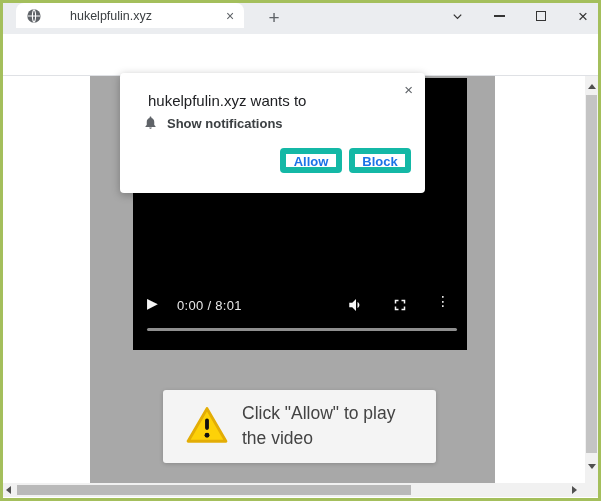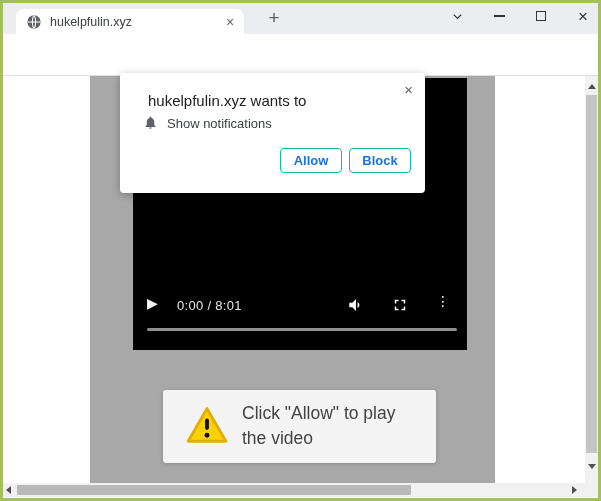--- a/index.html
+++ b/index.html
@@ -3,21 +3,21 @@
 <meta charset="utf-8">
 <style>
   * { margin:0; padding:0; box-sizing:border-box; }
   html,body { width:601px; height:501px; }
   body { font-family:"Liberation Sans","DejaVu Sans",sans-serif; background:#fff; overflow:hidden; }
   .screen { position:relative; width:601px; height:501px; background:#fff; overflow:hidden; }
   .frame-border { position:absolute; inset:0; border:3px solid #a4bf5c; z-index:60; pointer-events:none; }
 
   
   .tabstrip { position:absolute; left:0; top:0; width:601px; height:34px; background:#ebedf0; }
-  .tab { position:absolute; left:16px; top:9px; width:228px; height:25px; background:#fff; border-radius:8px 8px 0 0; display:flex; align-items:center; }
+  .tab { position:absolute; left:16px; top:3px; width:228px; height:25px; background:#fff; border-radius:8px 8px 0 0; display:flex; align-items:center;gap:20px; }
   .tab-favicon { margin-left:10px; width:16px; height:16px; flex:0 0 16px; }
   .tab-title { margin-left:8px; font-size:12.5px; color:#3c4043; white-space:nowrap; overflow:hidden; flex:1; }
   .tab-close { width:20px; text-align:center; font-size:14px; color:#5f6368; cursor:pointer; margin-right:4px; }
   .new-tab { position:absolute; left:262px; top:6px; width:24px; height:24px; font-size:19px; color:#5f6368; text-align:center; line-height:23px; cursor:pointer; }
   .win-controls { position:absolute; right:8px; top:4px; display:flex; align-items:center; gap:22px; height:24px; }
   .win-btn { width:20px; height:20px; display:flex; align-items:center; justify-content:center; color:#343434; cursor:pointer; }
   .minimize-bar { width:11px; height:2px; background:#343434; }
   .maximize-box { width:10px; height:10px; border:1.5px solid #343434; }
   .win-close-glyph { font-size:17px; line-height:17px; }
 
@@ -55,22 +55,22 @@
   .h-scrollbar { position:absolute; left:0; top:407px; width:598px; height:14px; background:#f1f1f1; }
   .h-thumb { position:absolute; left:17px; top:2px; width:394px; height:10px; background:#b9b9b9; cursor:pointer; }
   .tri-left  { left:6px; top:3px; border-top:4px solid transparent; border-bottom:4px solid transparent; border-right:5px solid #505050; }
   .tri-right { left:572px; top:3px; border-top:4px solid transparent; border-bottom:4px solid transparent; border-left:5px solid #505050; }
 
   
   .perm-dialog { position:absolute; left:120px; top:73px; width:305px; height:120px; background:#fff; border-radius:4px; box-shadow:0 2px 8px rgba(0,0,0,.28); z-index:40; }
   .pd-close { position:absolute; right:12px; top:8px; font-size:15px; color:#5f6368; cursor:pointer; }
   .pd-title { position:absolute; left:28px; top:19px; font-size:15px; color:#202124; }
   .pd-bell { position:absolute; left:23px; top:42px; width:15px; height:15px; }
-  .pd-perm { position:absolute; left:47px; top:43px; font-size:13px; color:#3c4043; }
-  .pd-btn { position:absolute; top:75px; width:62px; height:25px; background:#fff; border:1px solid #14b8a6; border-radius:4px; font-family:inherit; font-size:13px; font-weight:bold; color:#1a73e8; cursor:pointer; }
+  .pd-perm { position:absolute; left:47px; top:43px; font-size:13px; color:#3c4043;font-weight:bold; }
+  .pd-btn { position:absolute; top:75px; width:62px; height:25px; background:#fff; border:6px solid #14b8a6; border-radius:4px; font-family:inherit; font-size:13px; font-weight:bold; color:#1a73e8; cursor:pointer; }
   .pd-allow { left:160px; }
   .pd-block { left:229px; }
 </style>
 </head>
 <body>
 
 <div class="screen">
 
   <div class="tabstrip">
     <div class="tab">

